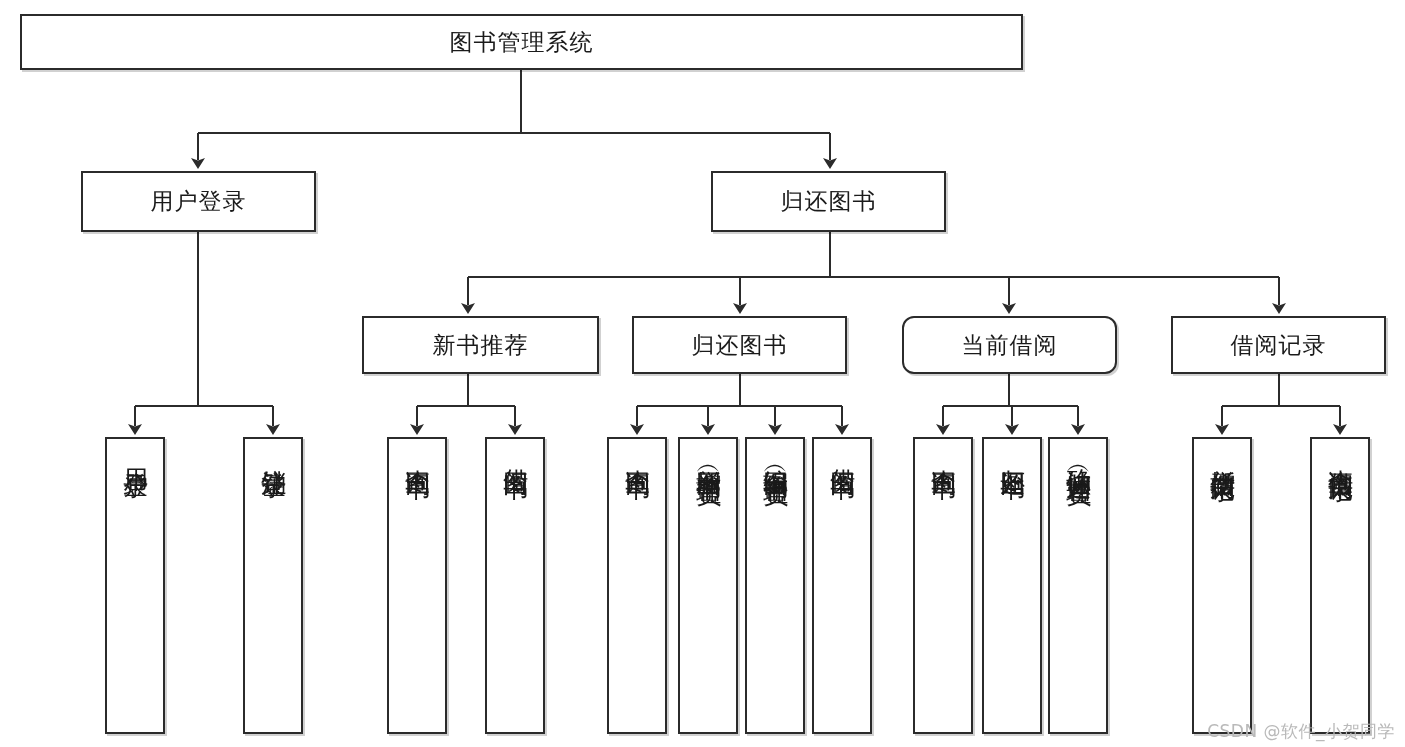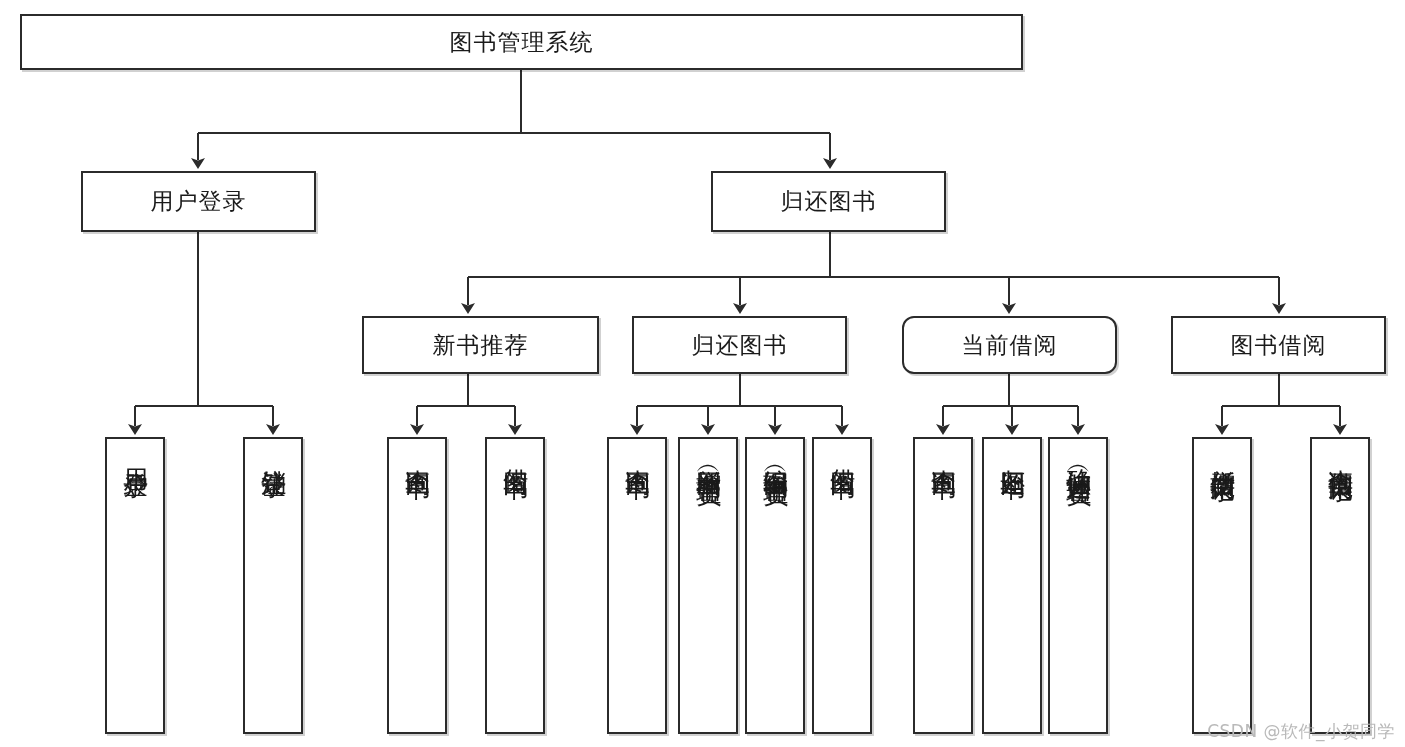--- a/index.html
+++ b/index.html
@@ -132,21 +132,21 @@
   <div class="node h" style="left: 362px; top: 316px; width: 237px; height: 58px;">
     <span>新书推荐</span>
   </div>
   <div class="node h" style="left: 632px; top: 316px; width: 215px; height: 58px;">
     <span>归还图书</span>
   </div>
   <div class="node h" style="left: 902px; top: 316px; width: 215px; height: 58px; border-radius: 12px;">
     <span>当前借阅</span>
   </div>
   <div class="node h" style="left: 1171px; top: 316px; width: 215px; height: 58px;">
-    <span>图书借阅</span>
+    <span>借阅记录</span>
   </div>
 
   <div class="node v" style="left: 105px; top: 437px; width: 60px; height: 297px;">
     <span class="vlabel">用户登录</span>
   </div>
   <div class="node v" style="left: 243px; top: 437px; width: 60px; height: 297px;">
     <span class="vlabel">注销登录</span>
   </div>
   <div class="node v" style="left: 387px; top: 437px; width: 60px; height: 297px;">
     <span class="vlabel">查询图书</span>

